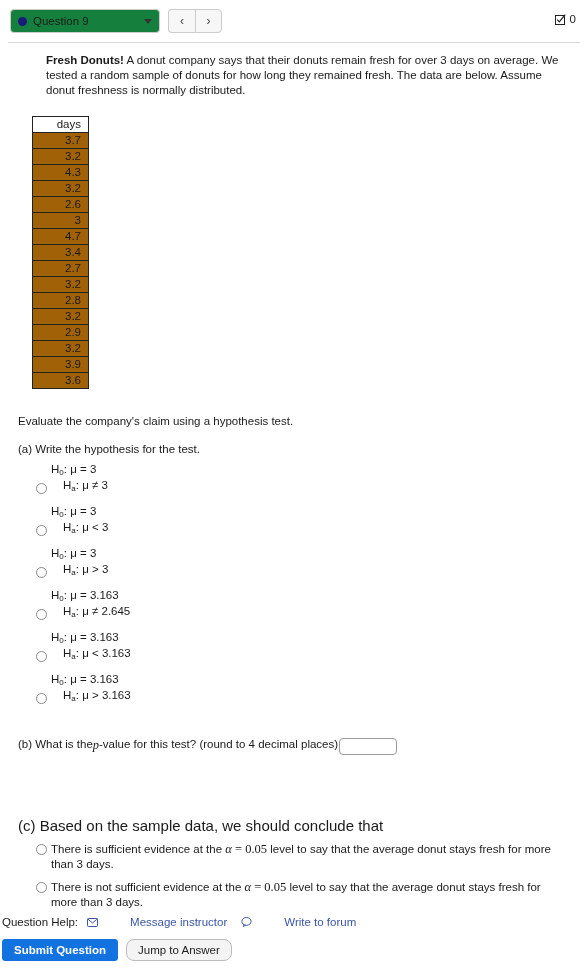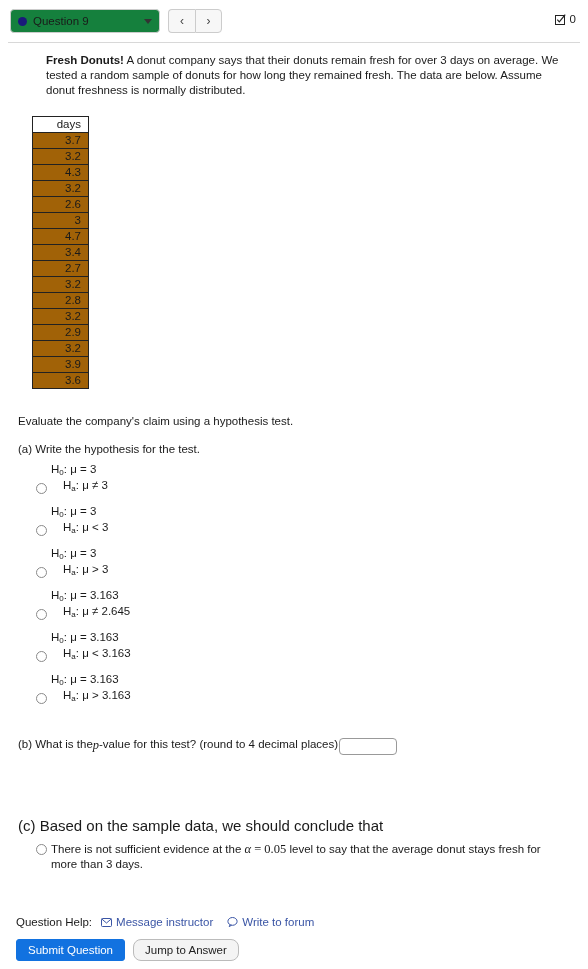--- a/index.html
+++ b/index.html
@@ -226,48 +226,49 @@
     padding-left: 18px;
   }
   .copt .ctext {
     line-height: 15px;
     max-width: 505px;
   }
 
   
   .footer {
     position: absolute;
-    left: 16px;
+    left: 2px;
     bottom: 8px;
     width: 552px;
   }
   .helprow {
     display: flex;
     align-items: center;
     font-size: 11.5px;
     margin-bottom: 11px;
   }
   .helplabel { color: #1a1a1a; margin-right: 9px; }
   .helplink {
     display: inline-flex;
     align-items: center;
     color: #3a55a5;
     text-decoration: none;
     margin-right: 14px;
     cursor: pointer;
+    gap: 28px;
   }
   .helplink .ic { margin-right: 4px; display: inline-flex; }
   .btnrow { display: flex; align-items: center; }
   .btn-submit {
     background: #1272e0;
     color: #fff;
     border: 1px solid #1272e0;
     border-radius: 3px;
     font-size: 11.5px;
-    font-weight: normal;
+    font-weight: bold;
     padding: 4px 11px;
     cursor: pointer;
     font-family: "Liberation Sans", sans-serif;
   }
   .btn-jump {
     background: #f4f4f4;
     color: #222;
     border: 1px solid #bbb;
     border-radius: 8px;
     font-size: 11.5px;
@@ -418,20 +419,24 @@
 
   <div class="partb-row">
     <span>(b) What is the </span>
       <span class="mathvar">p</span>
       <span>-value for this test? (round to 4 decimal places)</span>
     <input class="pinput" type="text" value="" style="">
   </div>
 
   <div class="partc">(c) Based on the sample data, we should conclude that</div>
   <div class="copts">
+      <div class="copt">
+        <span class="radio"></span>
+        <div class="ctext"><span>There is sufficient evidence at the </span><span class="mathvar">α</span><span class="mathnum"> = </span><span class="mathnum">0.05</span><span> level to say that the average donut stays fresh for more than 3 days.</span></div>
+      </div>
       <div class="copt">
         <span class="radio"></span>
         <div class="ctext"><span>There is not sufficient evidence at the </span><span class="mathvar">α</span><span class="mathnum"> = </span><span class="mathnum">0.05</span><span> level to say that the average donut stays fresh for more than 3 days.</span></div>
       </div>
     </div>
 
 </div>
 
 <div class="footer">
   <div class="helprow">

